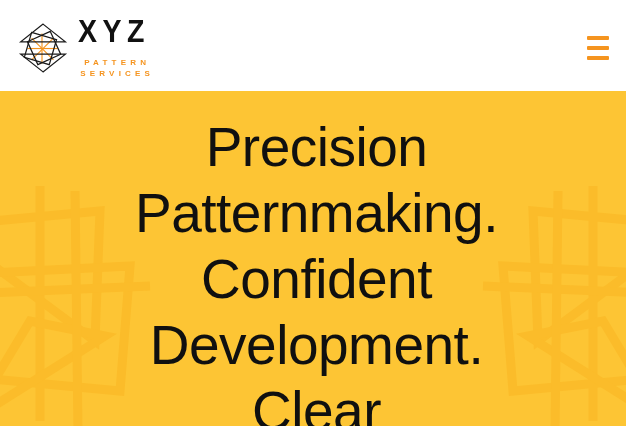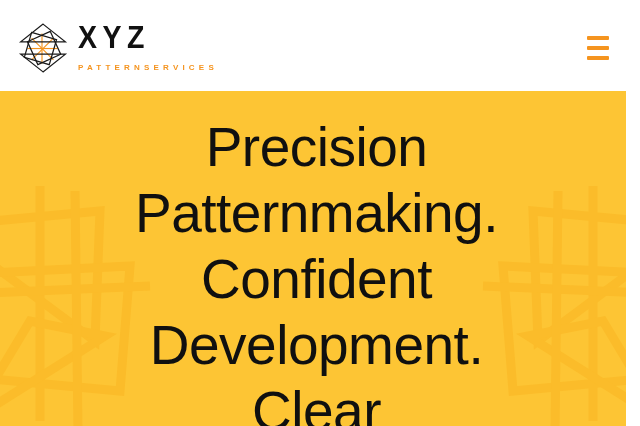--- a/index.html
+++ b/index.html
@@ -77,21 +77,21 @@
     line-height:0.95;
     letter-spacing:6px;
     color:#111111;
     transform:scaleX(0.92);
     transform-origin:left center;
     white-space:nowrap;
   }
 
   .brand-sub {
     display:flex;
-    flex-direction:row;
+    flex-direction:column;
     margin-top:11px;
     text-align:center;
   }
 
   .brand-sub-line {
     font-family:"Liberation Sans", sans-serif;
     font-size:8px;
     font-weight:bold;
     letter-spacing:4.2px;
     line-height:1.35;

